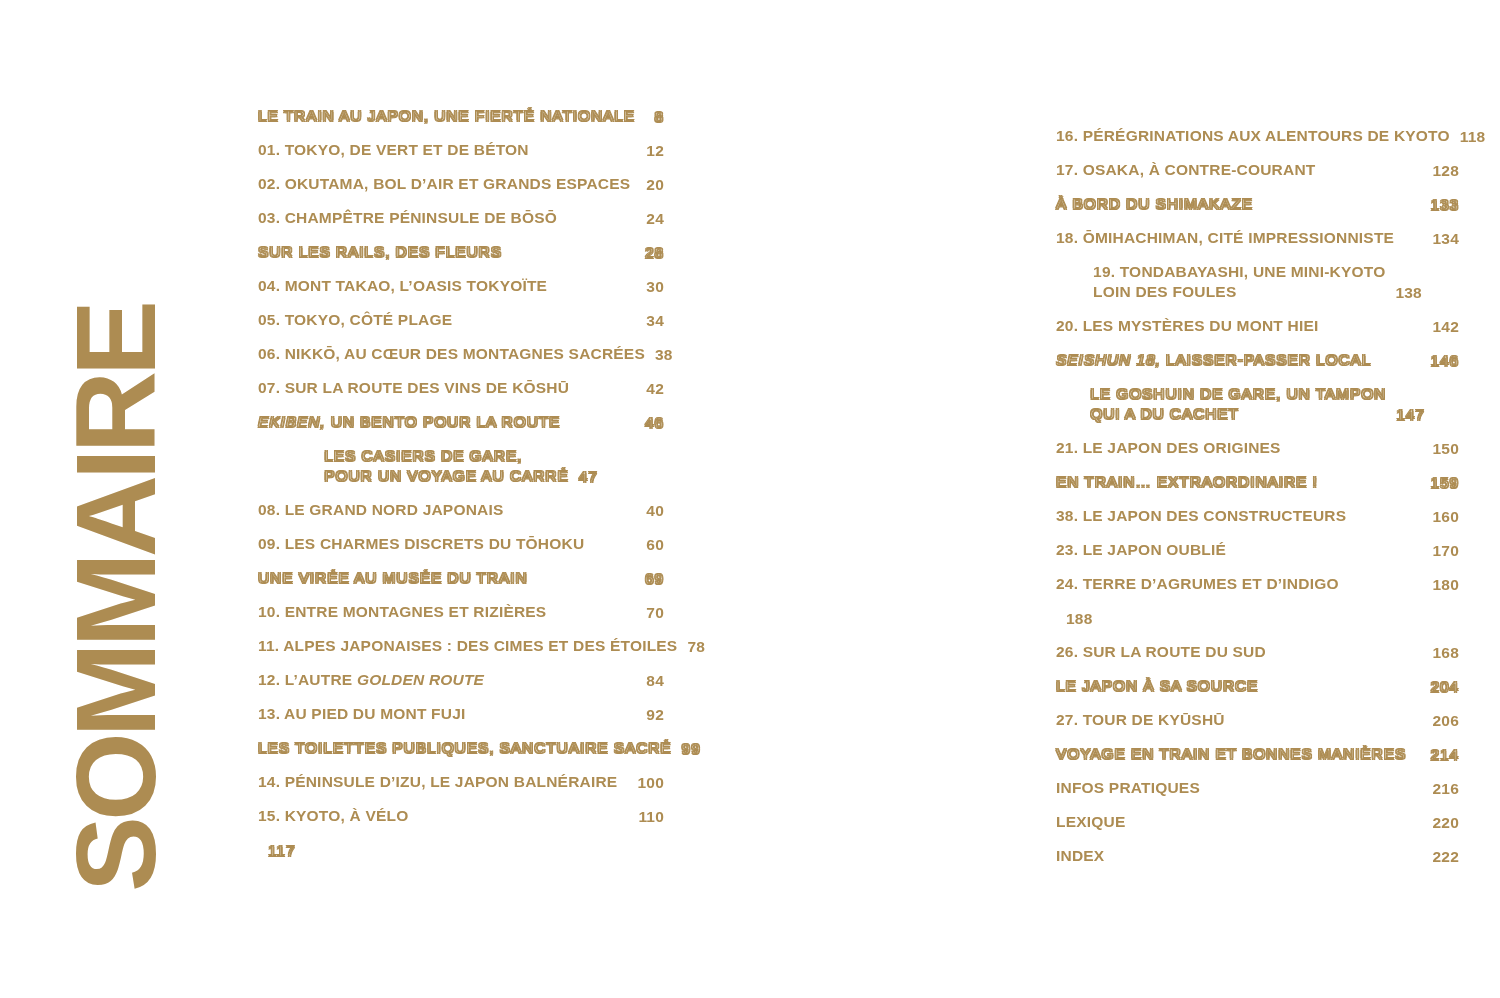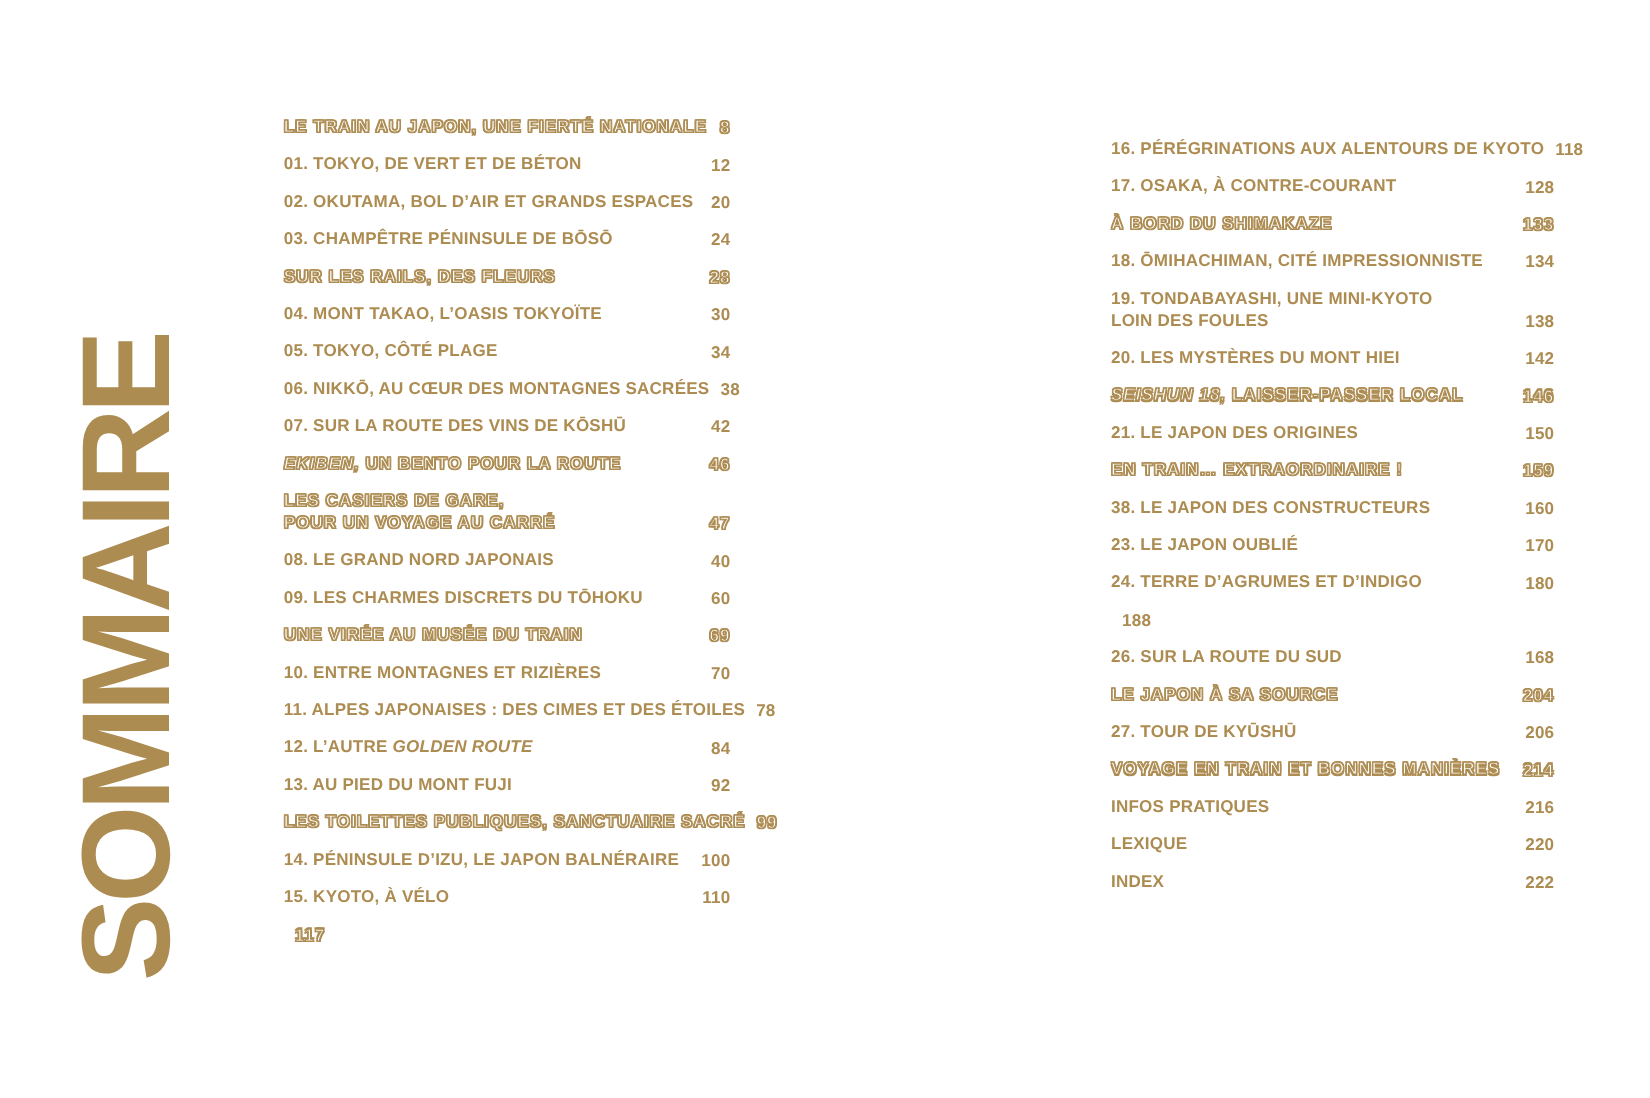--- a/index.html
+++ b/index.html
@@ -23,37 +23,37 @@
     line-height: 0.78;
     color: var(--gold);
     white-space: nowrap;
   }
   .column {
     position: absolute;
     display: flex;
     flex-direction: column;
   }
   #col-left  { left: 258px; top: 99px;  width: 406px; }
-  #col-right { left: 1010px; top: 119px; width: 403px; }
+  #col-right { left: 1056px; top: 119px; width: 403px; }
   .row {
     display: flex;
     justify-content: space-between;
     align-items: flex-end;
     height: 34px;
     padding-bottom: 7px;
   }
-  .row.multi { height: 54px; }
+  .row.multi { height: 54px; justify-content: center; }
   .title { white-space: nowrap; }
   .line { line-height: 20px; }
   .pagenum { margin-left: 10px; }
   .row { font-size: 15.5px; }
   .chapter { color: var(--gold); font-weight: 700; letter-spacing: 0.2px; }
   .feature {
     color: #ffffff;
-    font-weight: 700;
+    font-weight: 400;
     letter-spacing: 0.9px;
   }
   .feature .seg, .feature .pagenum {
     -webkit-text-stroke: 1.05px var(--gold);
     text-shadow:
       -1px -1px 0 var(--gold),
        1px -1px 0 var(--gold),
       -1px  1px 0 var(--gold),
        1px  1px 0 var(--gold);
   }
@@ -234,20 +234,27 @@
         <div class="line"><span class="seg">20. LES MYSTÈRES DU MONT HIEI</span></div>
       </div>
       <div class="pagenum">142</div>
     </div>
     <div class="row feature">
       <div class="title">
         <div class="line"><span class="seg it">SEISHUN 18,</span><span class="seg"> LAISSER-PASSER LOCAL</span></div>
       </div>
       <div class="pagenum">146</div>
     </div>
+    <div class="row feature multi">
+      <div class="title">
+        <div class="line"><span class="seg">LE GOSHUIN DE GARE, UN TAMPON</span></div>
+        <div class="line"><span class="seg">QUI A DU CACHET</span></div>
+      </div>
+      <div class="pagenum">147</div>
+    </div>
     <div class="row chapter">
       <div class="title">
         <div class="line"><span class="seg">21. LE JAPON DES ORIGINES</span></div>
       </div>
       <div class="pagenum">150</div>
     </div>
     <div class="row feature">
       <div class="title">
         <div class="line"><span class="seg">EN TRAIN… EXTRAORDINAIRE !</span></div>
       </div>

